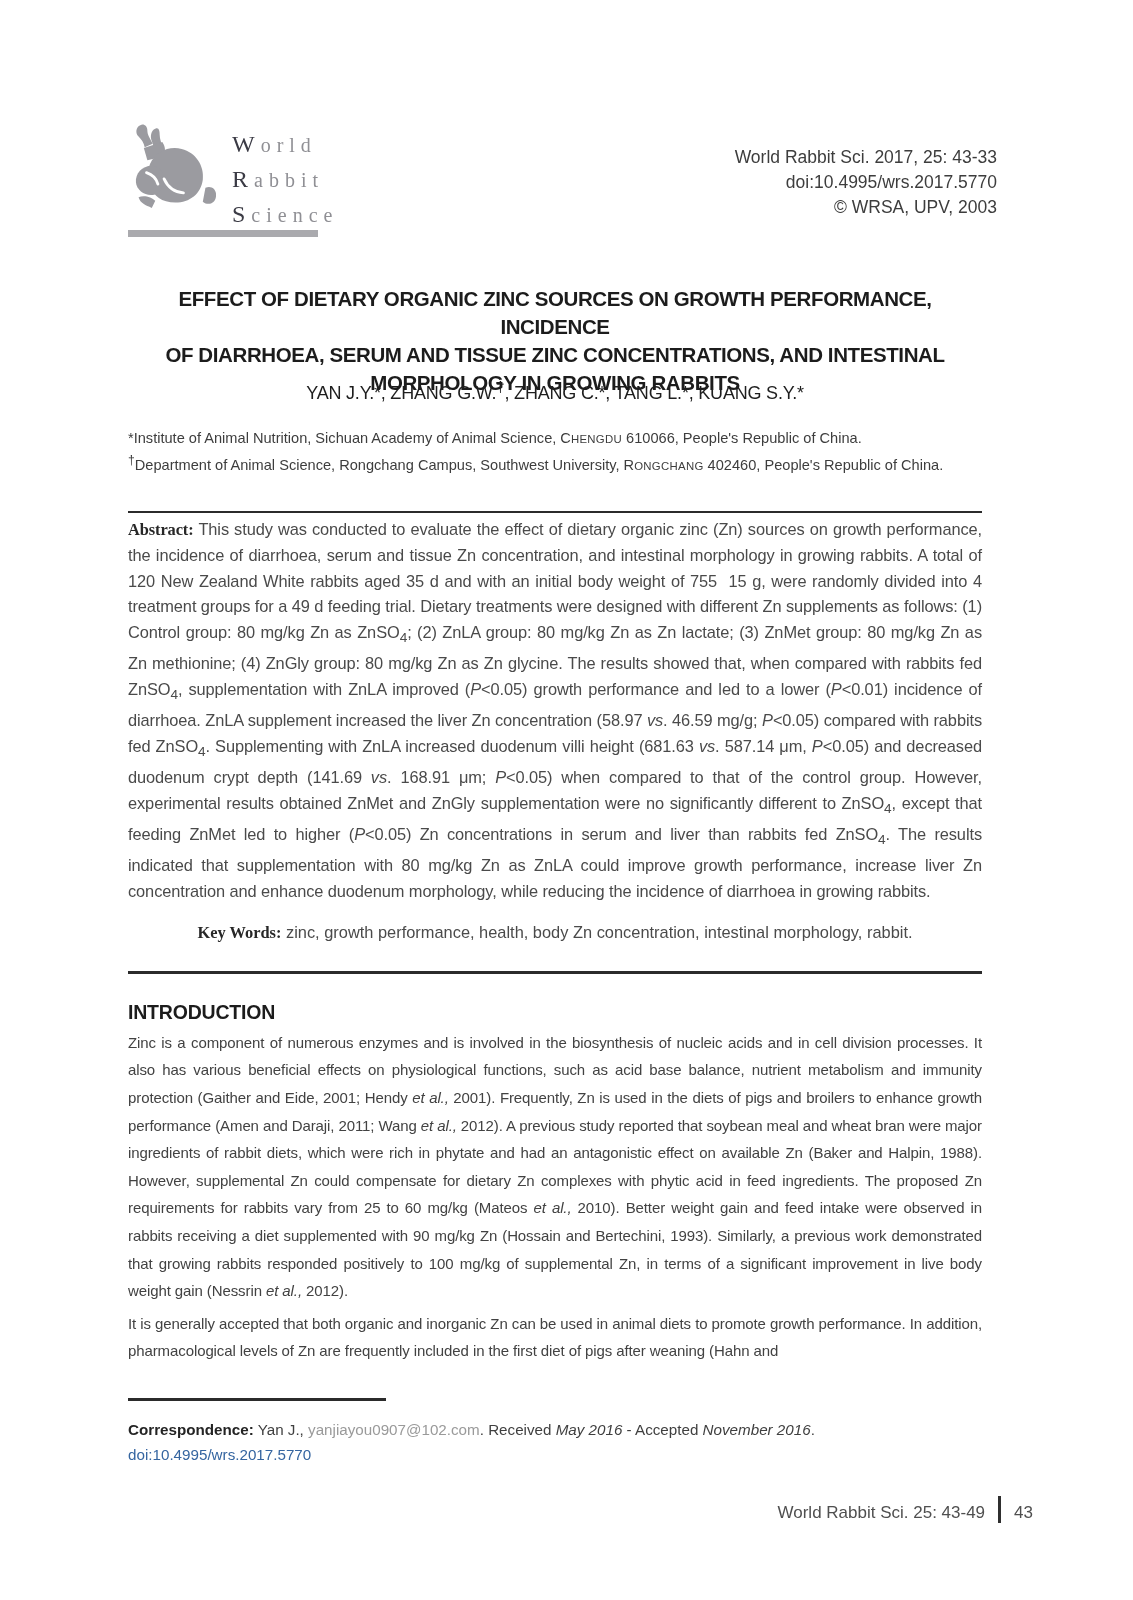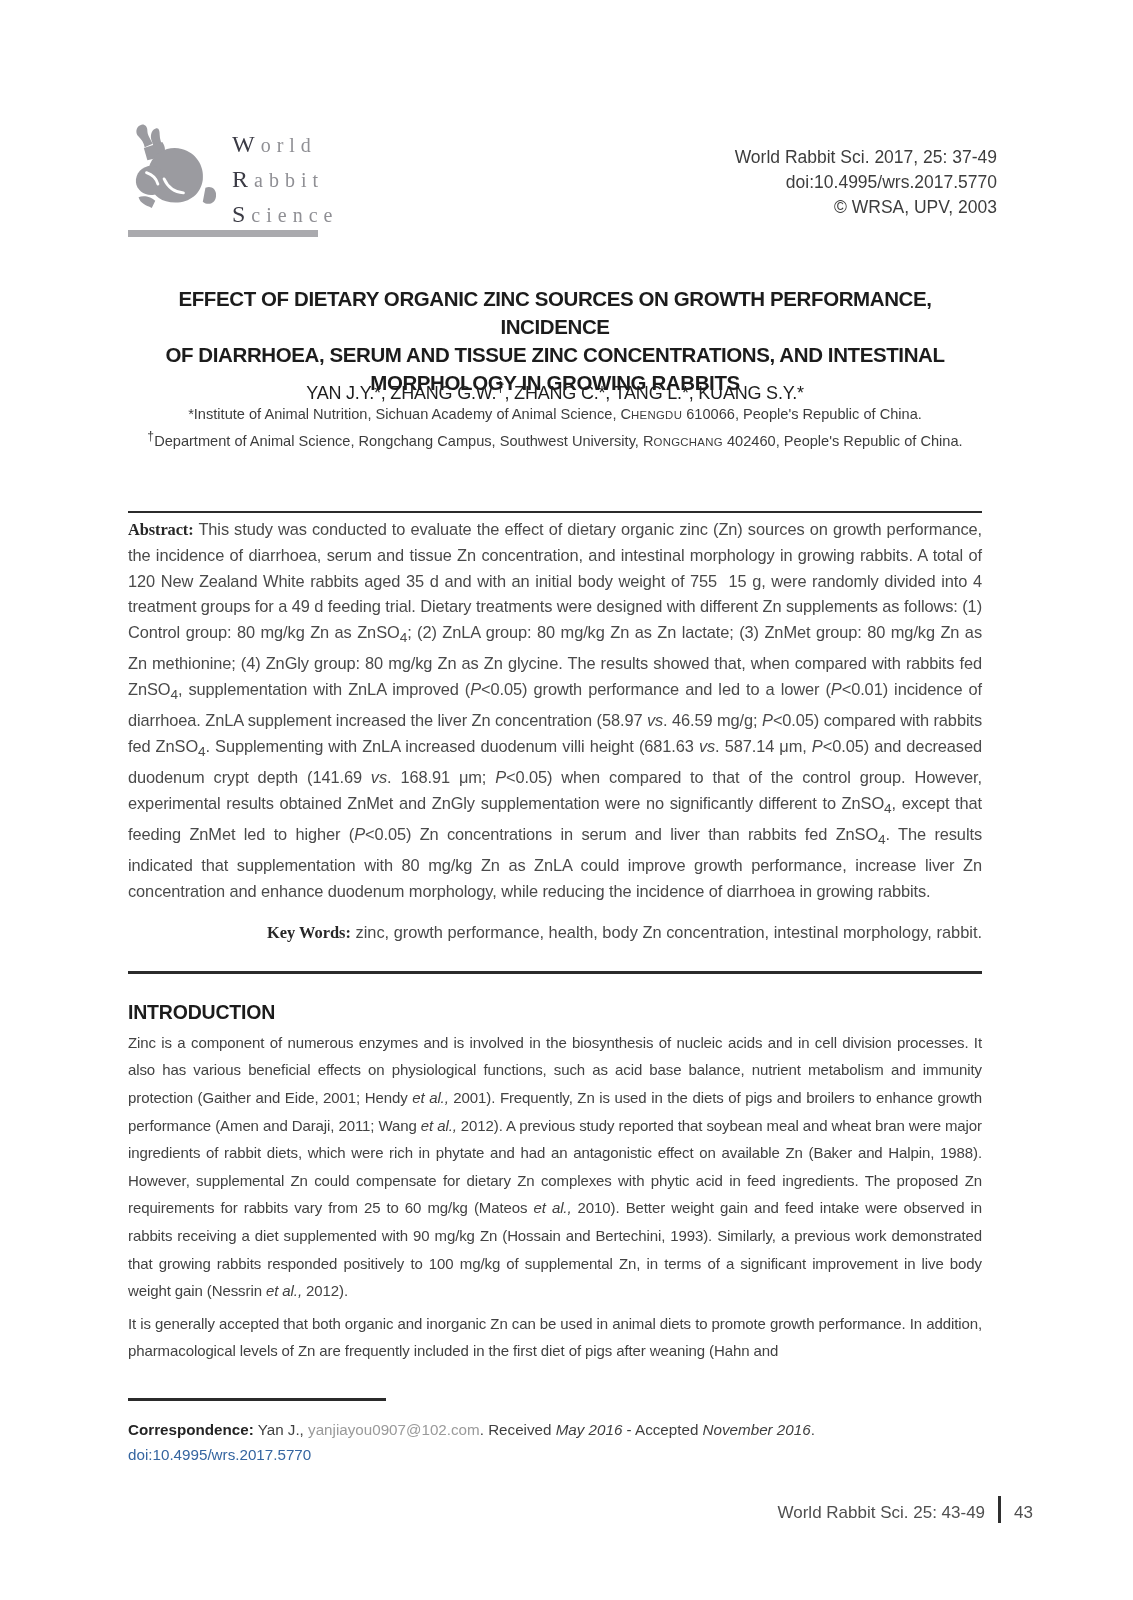--- a/index.html
+++ b/index.html
@@ -18,33 +18,33 @@
   .logo-bar { position:absolute; left:0; top:108px; width:190px; height:7px; background:#aaaaae; }
 
   .journal-ref { position:absolute; right:136px; top:145px; text-align:right;
                  font-size:17.5px; line-height:25px; color:#3d3d3d; }
 
   
   .title { position:absolute; left:128px; top:285px; width:854px; text-align:center;
            font-weight:bold; font-size:20.5px; line-height:28px; letter-spacing:-0.4px; color:#1c1c1c; }
   .authors { position:absolute; left:128px; top:378px; width:854px; text-align:center;
              font-size:18px; letter-spacing:-0.2px; color:#1e1e1e; }
-  .affiliations { position:absolute; left:128px; top:404px; width:854px; text-align:center;
+  .affiliations { position:absolute; left:128px; top:428px; width:854px; text-align:left;
                   font-size:14.6px; line-height:20.5px; color:#3d3d3d; }
   sc { text-transform:uppercase; font-size:0.78em; letter-spacing:0.3px; }
   mail { color:#9a9a9a; }
 
   .rule { position:absolute; left:128px; width:854px; height:2px; background:#2b2b2b; }
   .rule1 { top:511px; }
 
   
   .main-col { position:absolute; left:128px; top:517px; width:854px; color:#4a4a4a; }
   .para { font-size:16.4px; line-height:25.8px; letter-spacing:-0.1px; text-align:justify; }
   .para b, .lbl { color:#272727;font-family:Liberation Serif, serif; }
-  .keywords { margin-top:15px; font-size:16.4px; line-height:25.8px; text-align:right; }
+  .keywords { margin-top:15px; font-size:16.4px; line-height:25.8px; text-align:center; }
   .rule2 { position:static; margin-top:26px; width:854px; height:2.5px; background:#2b2b2b; }
   .section-heading { margin-top:27px; text-align:left; font-weight:bold; font-size:19.5px;
                      letter-spacing:-0.2px; color:#1c1c1c; }
   .intro-para { margin-top:5px; font-size:15px; line-height:27.6px; letter-spacing:-0.1px;
                 text-align:justify; color:#424242; }
 
   
   .footnote-rule { position:absolute; left:128px; top:1398px; width:258px; height:2.5px; background:#2b2b2b; }
   .correspondence { position:absolute; left:128px; top:1419px; width:854px;
                     font-size:15.2px; line-height:22.5px; color:#3f3f3f; }
@@ -81,21 +81,21 @@
       <div class="logo-text">
         <div class="logo-line"><span class="cap">W</span><span class="rest">orld</span></div>
         <div class="logo-line"><span class="cap">R</span><span class="rest">abbit</span></div>
         <div class="logo-line"><span class="cap">S</span><span class="rest">cience</span></div>
       </div>
     </div>
     <div class="logo-bar"></div>
   </div>
 
   <div class="journal-ref">
-    <div>World Rabbit Sci. 2017, 25: 37-49</div>
+    <div>World Rabbit Sci. 2017, 25: 43-33</div>
     <div>doi:10.4995/wrs.2017.5770</div>
     <div>© WRSA, UPV, 2003</div>
   </div>
 
   <div class="title">
     <div>EFFECT OF DIETARY ORGANIC ZINC SOURCES ON GROWTH PERFORMANCE, INCIDENCE</div>
     <div>OF DIARRHOEA, SERUM AND TISSUE ZINC CONCENTRATIONS, AND INTESTINAL</div>
     <div>MORPHOLOGY IN GROWING RABBITS</div>
   </div>
 

